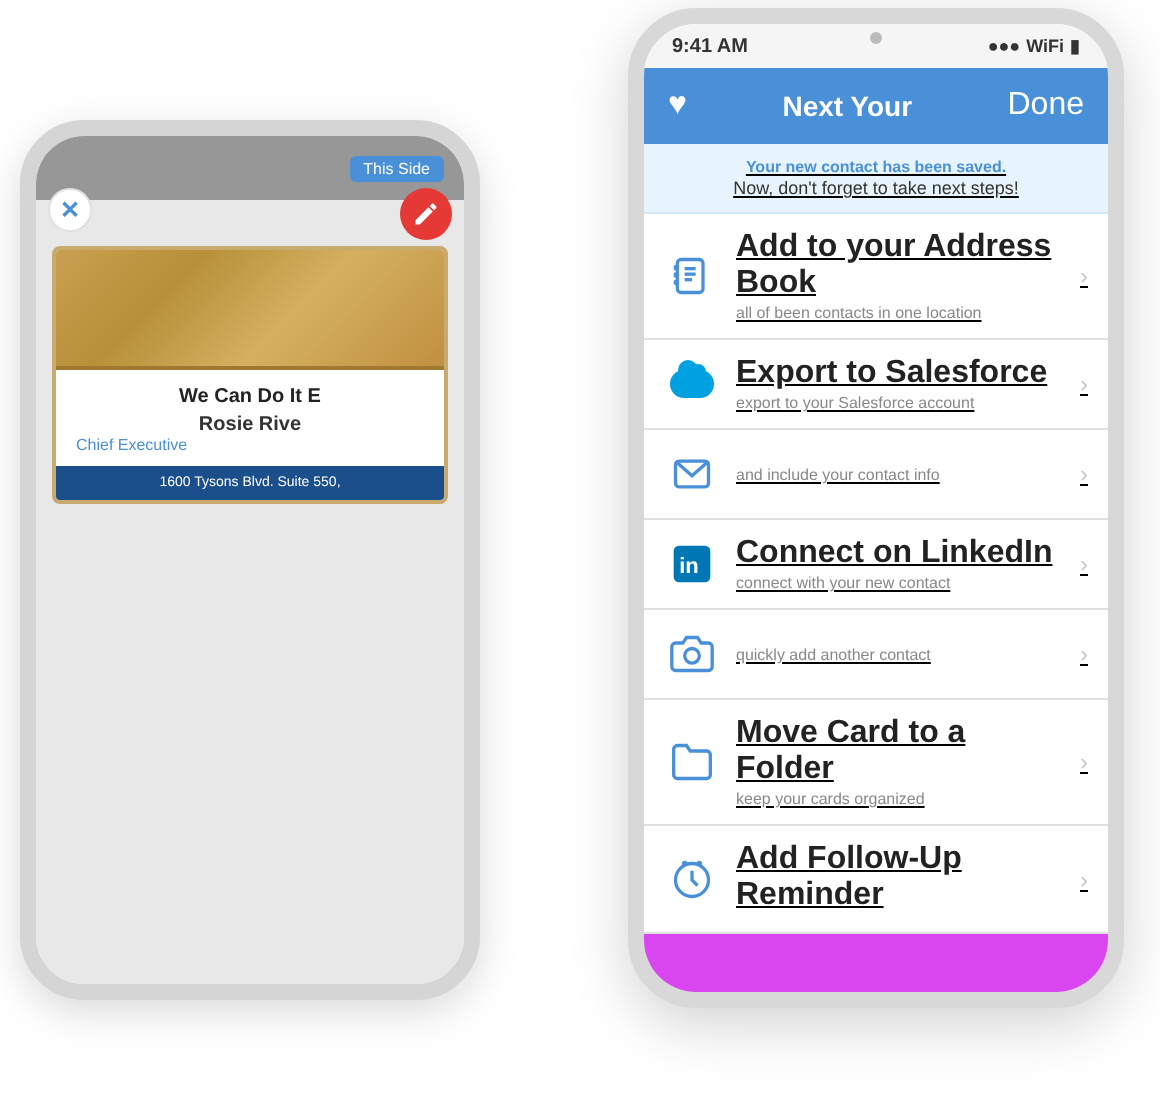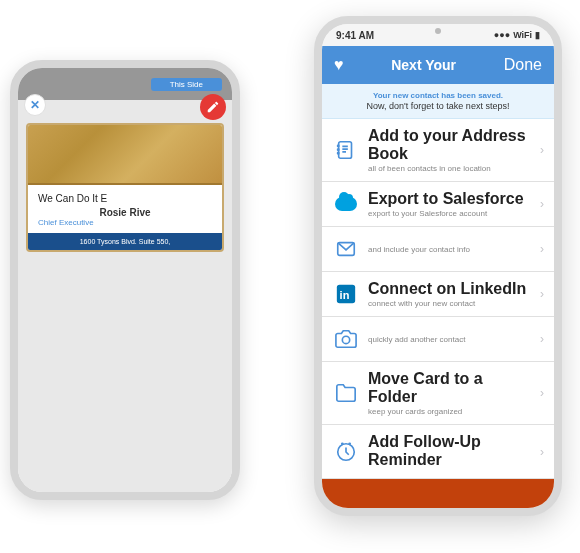--- a/index.html
+++ b/index.html
@@ -9,21 +9,21 @@
       background: #fff;
       font-family: -apple-system, 'Helvetica Neue', Arial, sans-serif;
       overflow: hidden;
       position: relative;
     }
 
     
     .phone-front {
       position: absolute;
       right: 18px;
-      top: 16px;
+      top: 4px;
       width: 248px;
       height: 500px;
       background: #f5f5f5;
       border-radius: 34px;
       border: 8px solid #d8d8d8;
       box-shadow: 0 8px 30px rgba(0,0,0,0.18);
       overflow: hidden;
       z-index: 2;
     }
     .phone-front .notch-bar {
@@ -51,23 +51,24 @@
       align-items: center;
       justify-content: space-between;
       padding: 0 12px;
     }
     .phone-nav .nav-heart { color: #fff; font-size: 16px; }
     .phone-nav .nav-title { color: #fff; font-size: 14px; font-weight: 600; }
     .phone-nav .nav-done { color: #fff; font-size: 16px; font-weight: 500; }
 
     
     .phone-content {
-      background: #c2410c;
+      background: #d946ef;
       height: calc(100% - 60px);
       overflow: hidden;
+      text-decoration: underline;
     }
     .banner {
       background: #e8f4fd;
       padding: 7px 10px;
       text-align: center;
       border-bottom: 1px solid #d0e8f8;
     }
     .banner .banner-title { color: #4A90D9; font-size: 8px; font-weight: 600; }
     .banner .banner-sub { color: #333; font-size: 9px; margin-top: 1px; }
 
@@ -128,21 +129,21 @@
       display: flex;
       align-items: center;
       justify-content: flex-end;
       padding: 0 10px;
       z-index: 3;
     }
     .card-top-bar .this-side {
       background: #4A90D9;
       color: #fff;
       font-size: 8px;
-      padding: 2px 19px;
+      padding: 2px 7px;
       border-radius: 3px;
     }
     .close-btn {
       position: absolute;
       top: 26px;
       left: 6px;
       width: 22px; height: 22px;
       background: #fff;
       border-radius: 50%;
       display: flex; align-items: center; justify-content: center;
@@ -176,21 +177,21 @@
     }
     .biz-card-wood {
       height: 60px;
       background: linear-gradient(135deg, #c8a050 0%, #b8903a 30%, #d4b060 60%, #c09040 100%);
       border-bottom: 2px solid #a07830;
     }
     .biz-card-white {
       background: #fff;
       padding: 8px 10px 6px;
     }
-    .biz-card-white .company { font-size: 10px; font-weight: 400; color: #222; text-align: left; }
+    .biz-card-white .company { font-size: 10px; font-weight: 700; color: #222; text-align: center; }
     .biz-card-white .name { font-size: 10px; font-weight: 700; color: #333; text-align: center; margin-top: 3px; }
     .biz-card-white .title-role { font-size: 8px; color: #4A90D9; }
     .biz-card-blue {
       background: #1a4f8c;
       padding: 5px 10px;
       text-align: center;
     }
     .biz-card-blue .address { font-size: 7px; color: #fff; }
 
     

